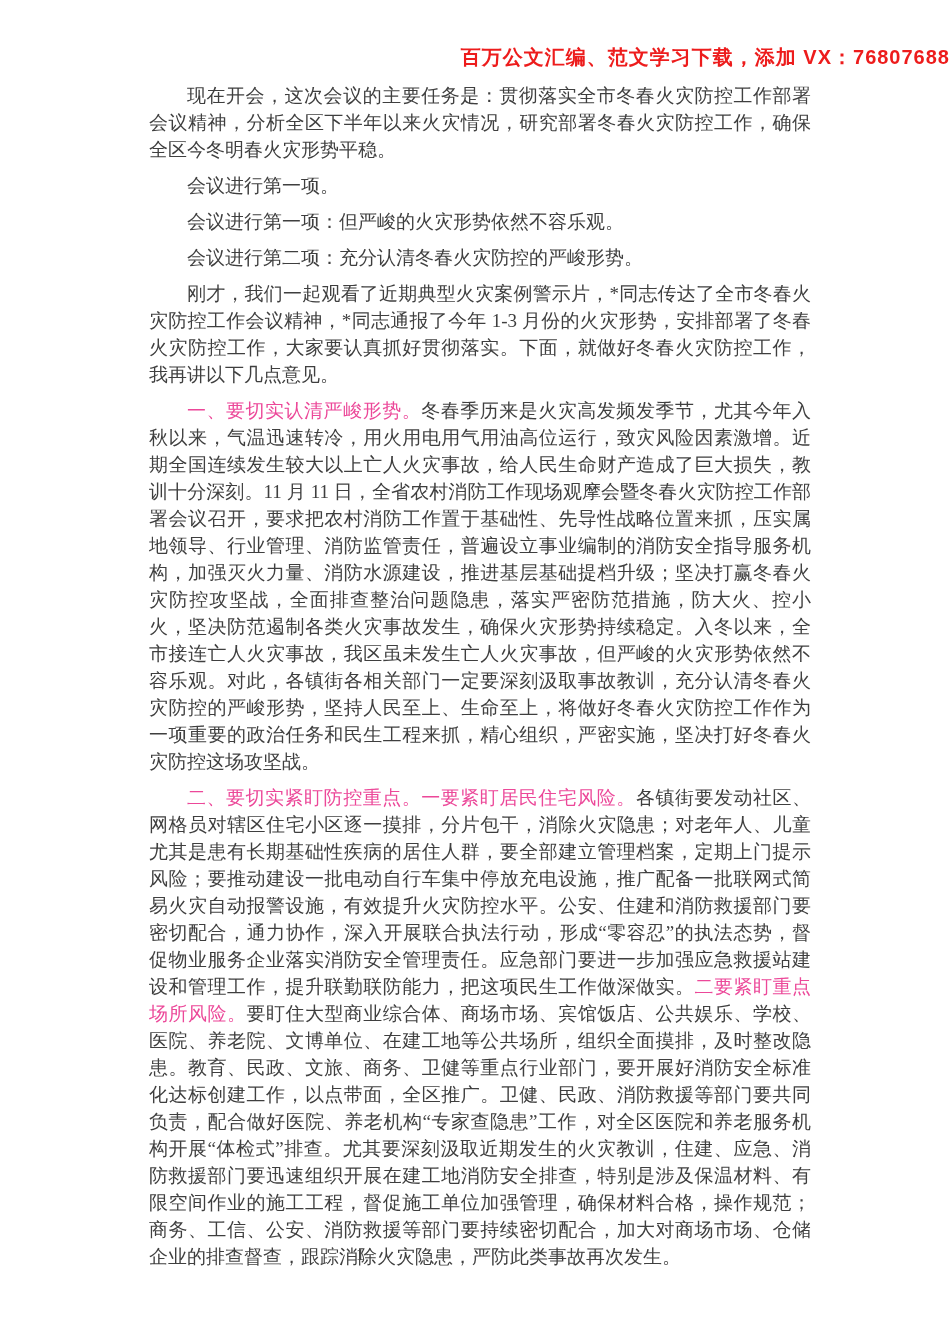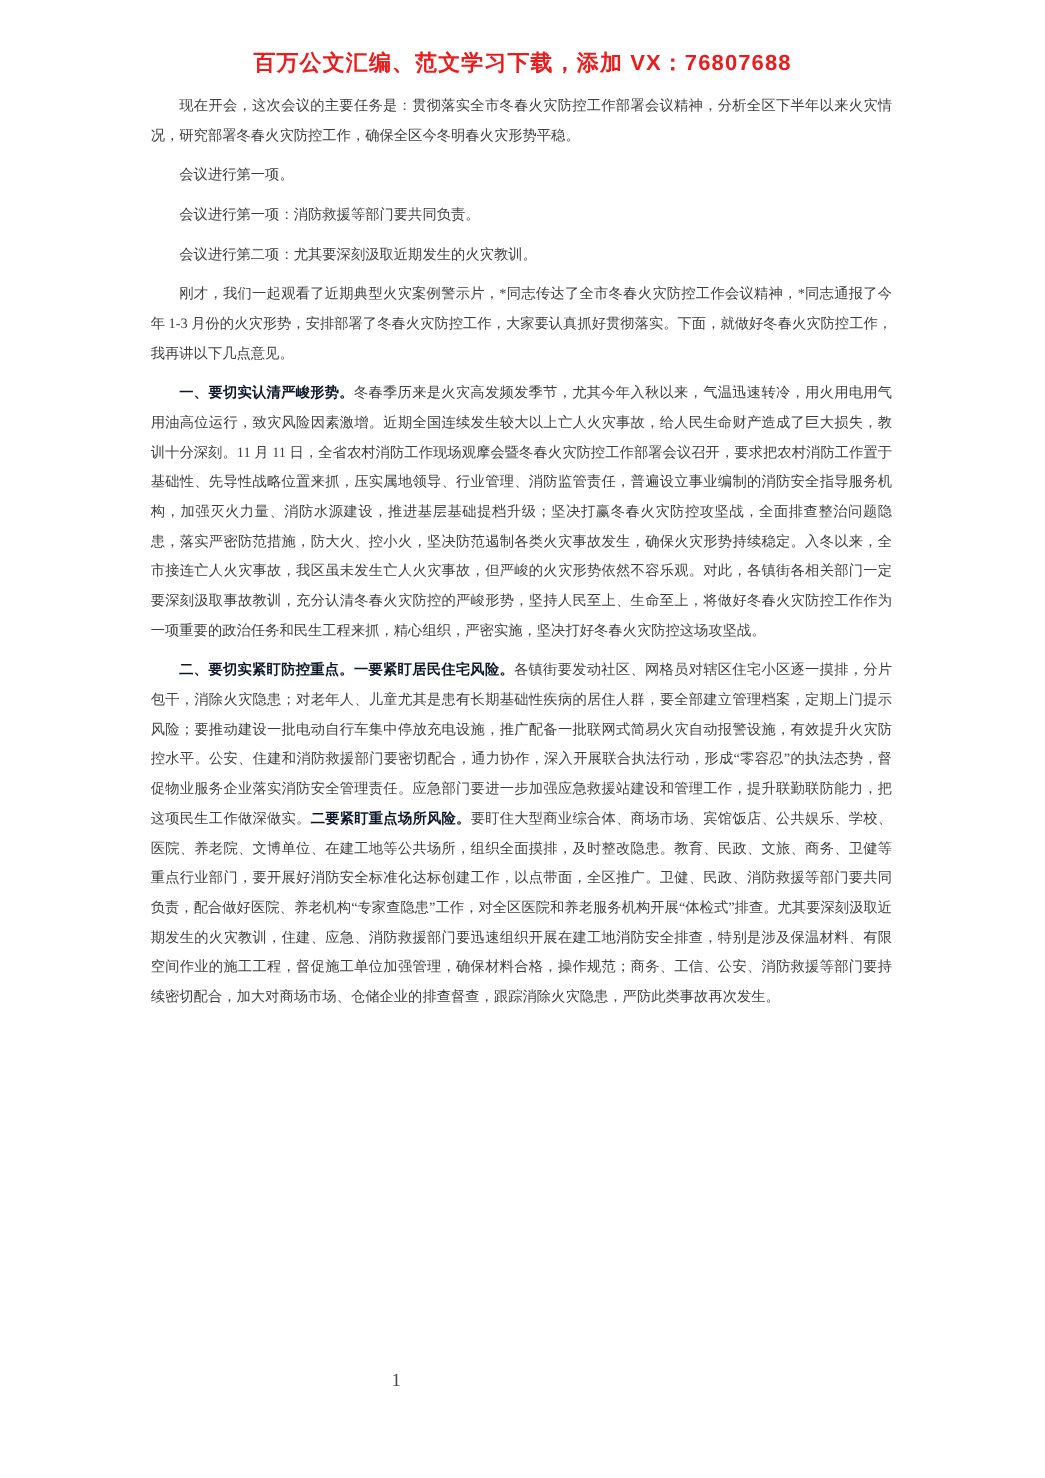--- a/index.html
+++ b/index.html
@@ -13,45 +13,45 @@
     height: 1344px;
     background: #ffffff;
     overflow: hidden;
     font-family: "Liberation Serif", "DejaVu Serif", serif;
   }
   .header-ad {
     position: absolute;
     top: 44px;
     left: 0;
     width: 100%;
-    text-align: center;
+    text-align: right;
     font-family: "Liberation Sans", "DejaVu Sans", sans-serif;
     font-size: 20px;
     font-weight: 600;
     color: #ed1c1c;
     letter-spacing: 1px;
   }
   .content {
     position: absolute;
     top: 82px;
     left: 133px;
     width: 678px;
   }
   .content p {
-    margin: 0 0 9px 4px;
-    font-size: 13px;
+    margin: 0 0 9px 16px;
+    font-size: 19px;
     line-height: 27px;
     color: #3f3f3f;
     text-align: justify;
     text-indent: 2em;
     word-break: break-all;
   }
   .b {
-    font-weight: bold;
-    color: #0f172a;
+    font-weight: normal;
+    color: #ec4899;
   }
   .page-number {
     position: absolute;
     top: 1244px;
     left: 356px;
     font-size: 17px;
     line-height: 22px;
     color: #4a4a4a;
   }
 </style>
@@ -62,23 +62,23 @@
 
   <div class="header-ad">百万公文汇编、范文学习下载，添加 VX：76807688</div>
 
   <div class="content">
 
     <p><span>现在开会，这次会议的主要任务是：贯彻落实全市冬春火灾防控工作部署会议精神，分析全区下半年以来火灾情况，研究部署冬春火灾防控工作，确保全区今冬明春火灾形势平稳。</span></p>
 
 
     <p><span>会议进行第一项。</span></p>
 
-    <p><span>会议进行第一项：消防救援等部门要共同负责。</span></p>
+    <p><span>会议进行第一项：但严峻的火灾形势依然不容乐观。</span></p>
 
-    <p><span>会议进行第二项：尤其要深刻汲取近期发生的火灾教训。</span></p>
+    <p><span>会议进行第二项：充分认清冬春火灾防控的严峻形势。</span></p>
 
 
     <p><span>刚才，我们一起观看了近期典型火灾案例警示片，*同志传达了全市冬春火灾防控工作会议精神，*同志通报了今年 1-3 月份的火灾形势，安排部署了冬春火灾防控工作，大家要认真抓好贯彻落实。下面，就做好冬春火灾防控工作，我再讲以下几点意见。</span></p>
 
     <p><span class="b">一、要切实认清严峻形势。</span><span>冬春季历来是火灾高发频发季节，尤其今年入秋以来，气温迅速转冷，用火用电用气用油高位运行，致灾风险因素激增。近期全国连续发生较大以上亡人火灾事故，给人民生命财产造成了巨大损失，教训十分深刻。11 月 11 日，全省农村消防工作现场观摩会暨冬春火灾防控工作部署会议召开，要求把农村消防工作置于基础性、先导性战略位置来抓，压实属地领导、行业管理、消防监管责任，普遍设立事业编制的消防安全指导服务机构，加强灭火力量、消防水源建设，推进基层基础提档升级；坚决打赢冬春火灾防控攻坚战，全面排查整治问题隐患，落实严密防范措施，防大火、控小火，坚决防范遏制各类火灾事故发生，确保火灾形势持续稳定。入冬以来，全市接连亡人火灾事故，我区虽未发生亡人火灾事故，但严峻的火灾形势依然不容乐观。对此，各镇街各相关部门一定要深刻汲取事故教训，充分认清冬春火灾防控的严峻形势，坚持人民至上、生命至上，将做好冬春火灾防控工作作为一项重要的政治任务和民生工程来抓，精心组织，严密实施，坚决打好冬春火灾防控这场攻坚战。</span></p>
 
     <p><span class="b">二、要切实紧盯防控重点。一要紧盯居民住宅风险。</span><span>各镇街要发动社区、网格员对辖区住宅小区逐一摸排，分片包干，消除火灾隐患；对老年人、儿童尤其是患有长期基础性疾病的居住人群，要全部建立管理档案，定期上门提示风险；要推动建设一批电动自行车集中停放充电设施，推广配备一批联网式简易火灾自动报警设施，有效提升火灾防控水平。公安、住建和消防救援部门要密切配合，通力协作，深入开展联合执法行动，形成“零容忍”的执法态势，督促物业服务企业落实消防安全管理责任。应急部门要进一步加强应急救援站建设和管理工作，提升联勤联防能力，把这项民生工作做深做实。</span><span class="b">二要紧盯重点场所风险。</span><span>要盯住大型商业综合体、商场市场、宾馆饭店、公共娱乐、学校、医院、养老院、文博单位、在建工地等公共场所，组织全面摸排，及时整改隐患。教育、民政、文旅、商务、卫健等重点行业部门，要开展好消防安全标准化达标创建工作，以点带面，全区推广。卫健、民政、消防救援等部门要共同负责，配合做好医院、养老机构“专家查隐患”工作，对全区医院和养老服务机构开展“体检式”排查。尤其要深刻汲取近期发生的火灾教训，住建、应急、消防救援部门要迅速组织开展在建工地消防安全排查，特别是涉及保温材料、有限空间作业的施工工程，督促施工单位加强管理，确保材料合格，操作规范；商务、工信、公安、消防救援等部门要持续密切配合，加大对商场市场、仓储企业的排查督查，跟踪消除火灾隐患，严防此类事故再次发生。</span></p>
 
   </div>
 

